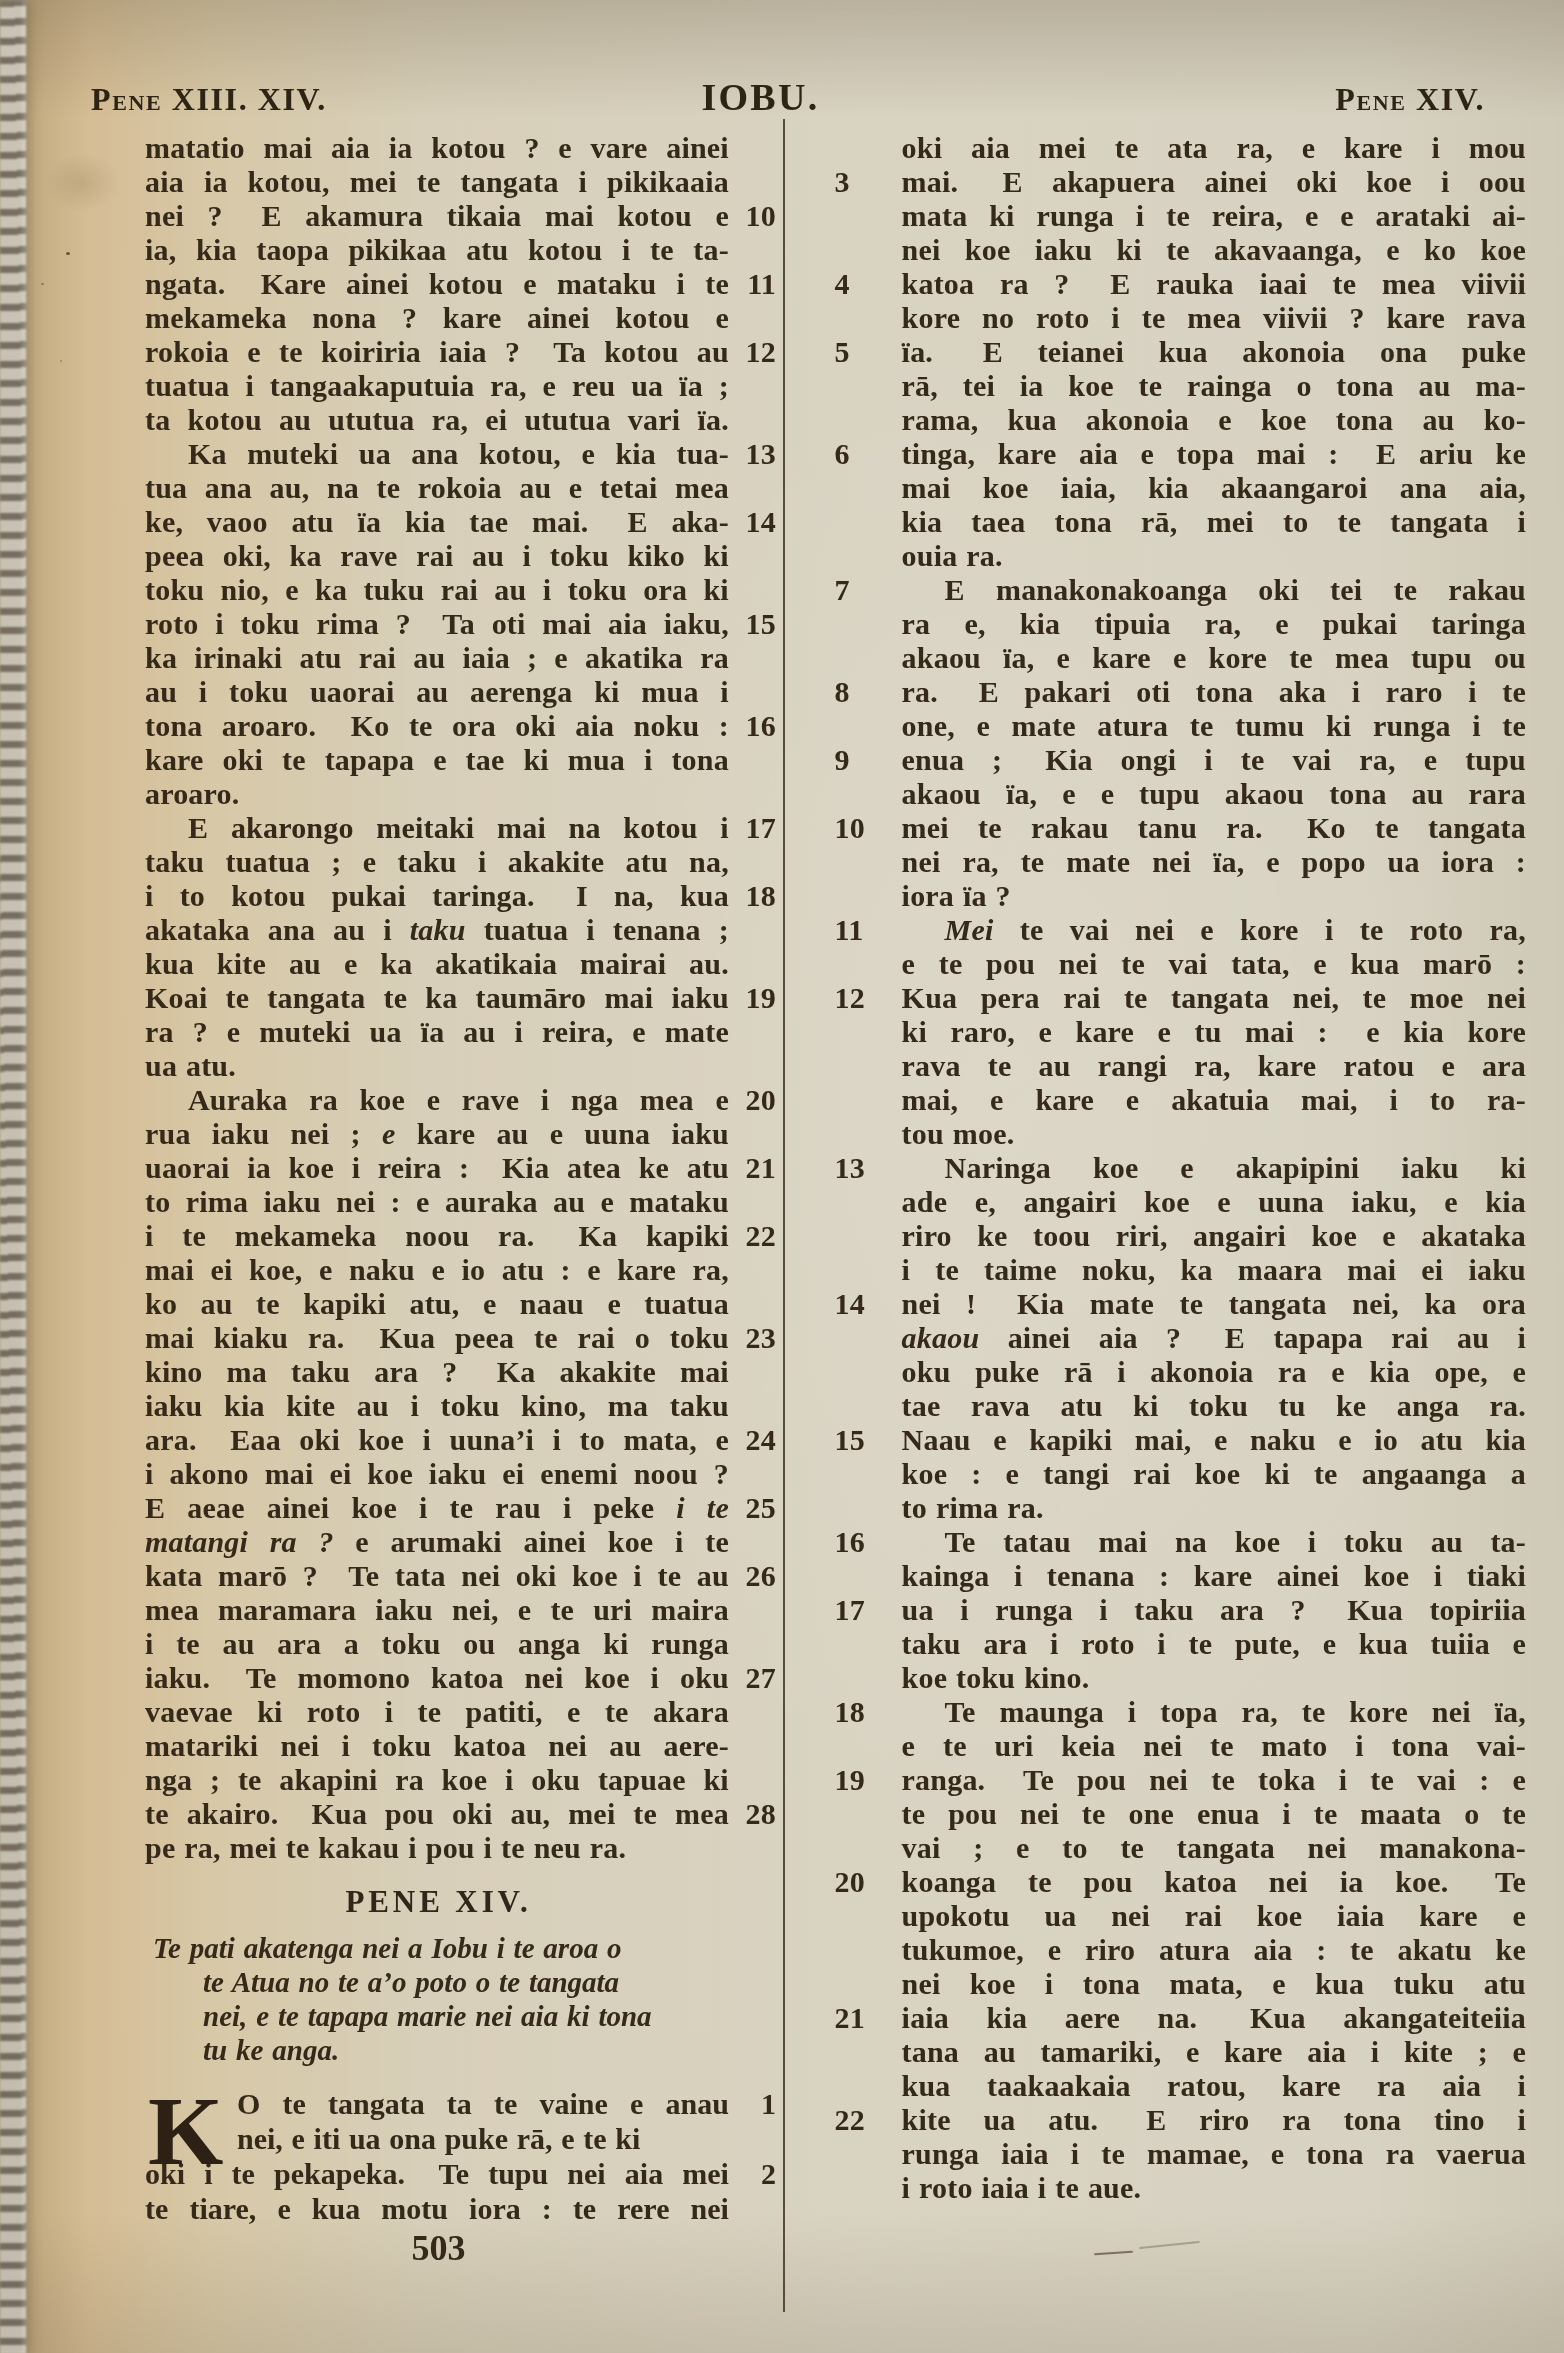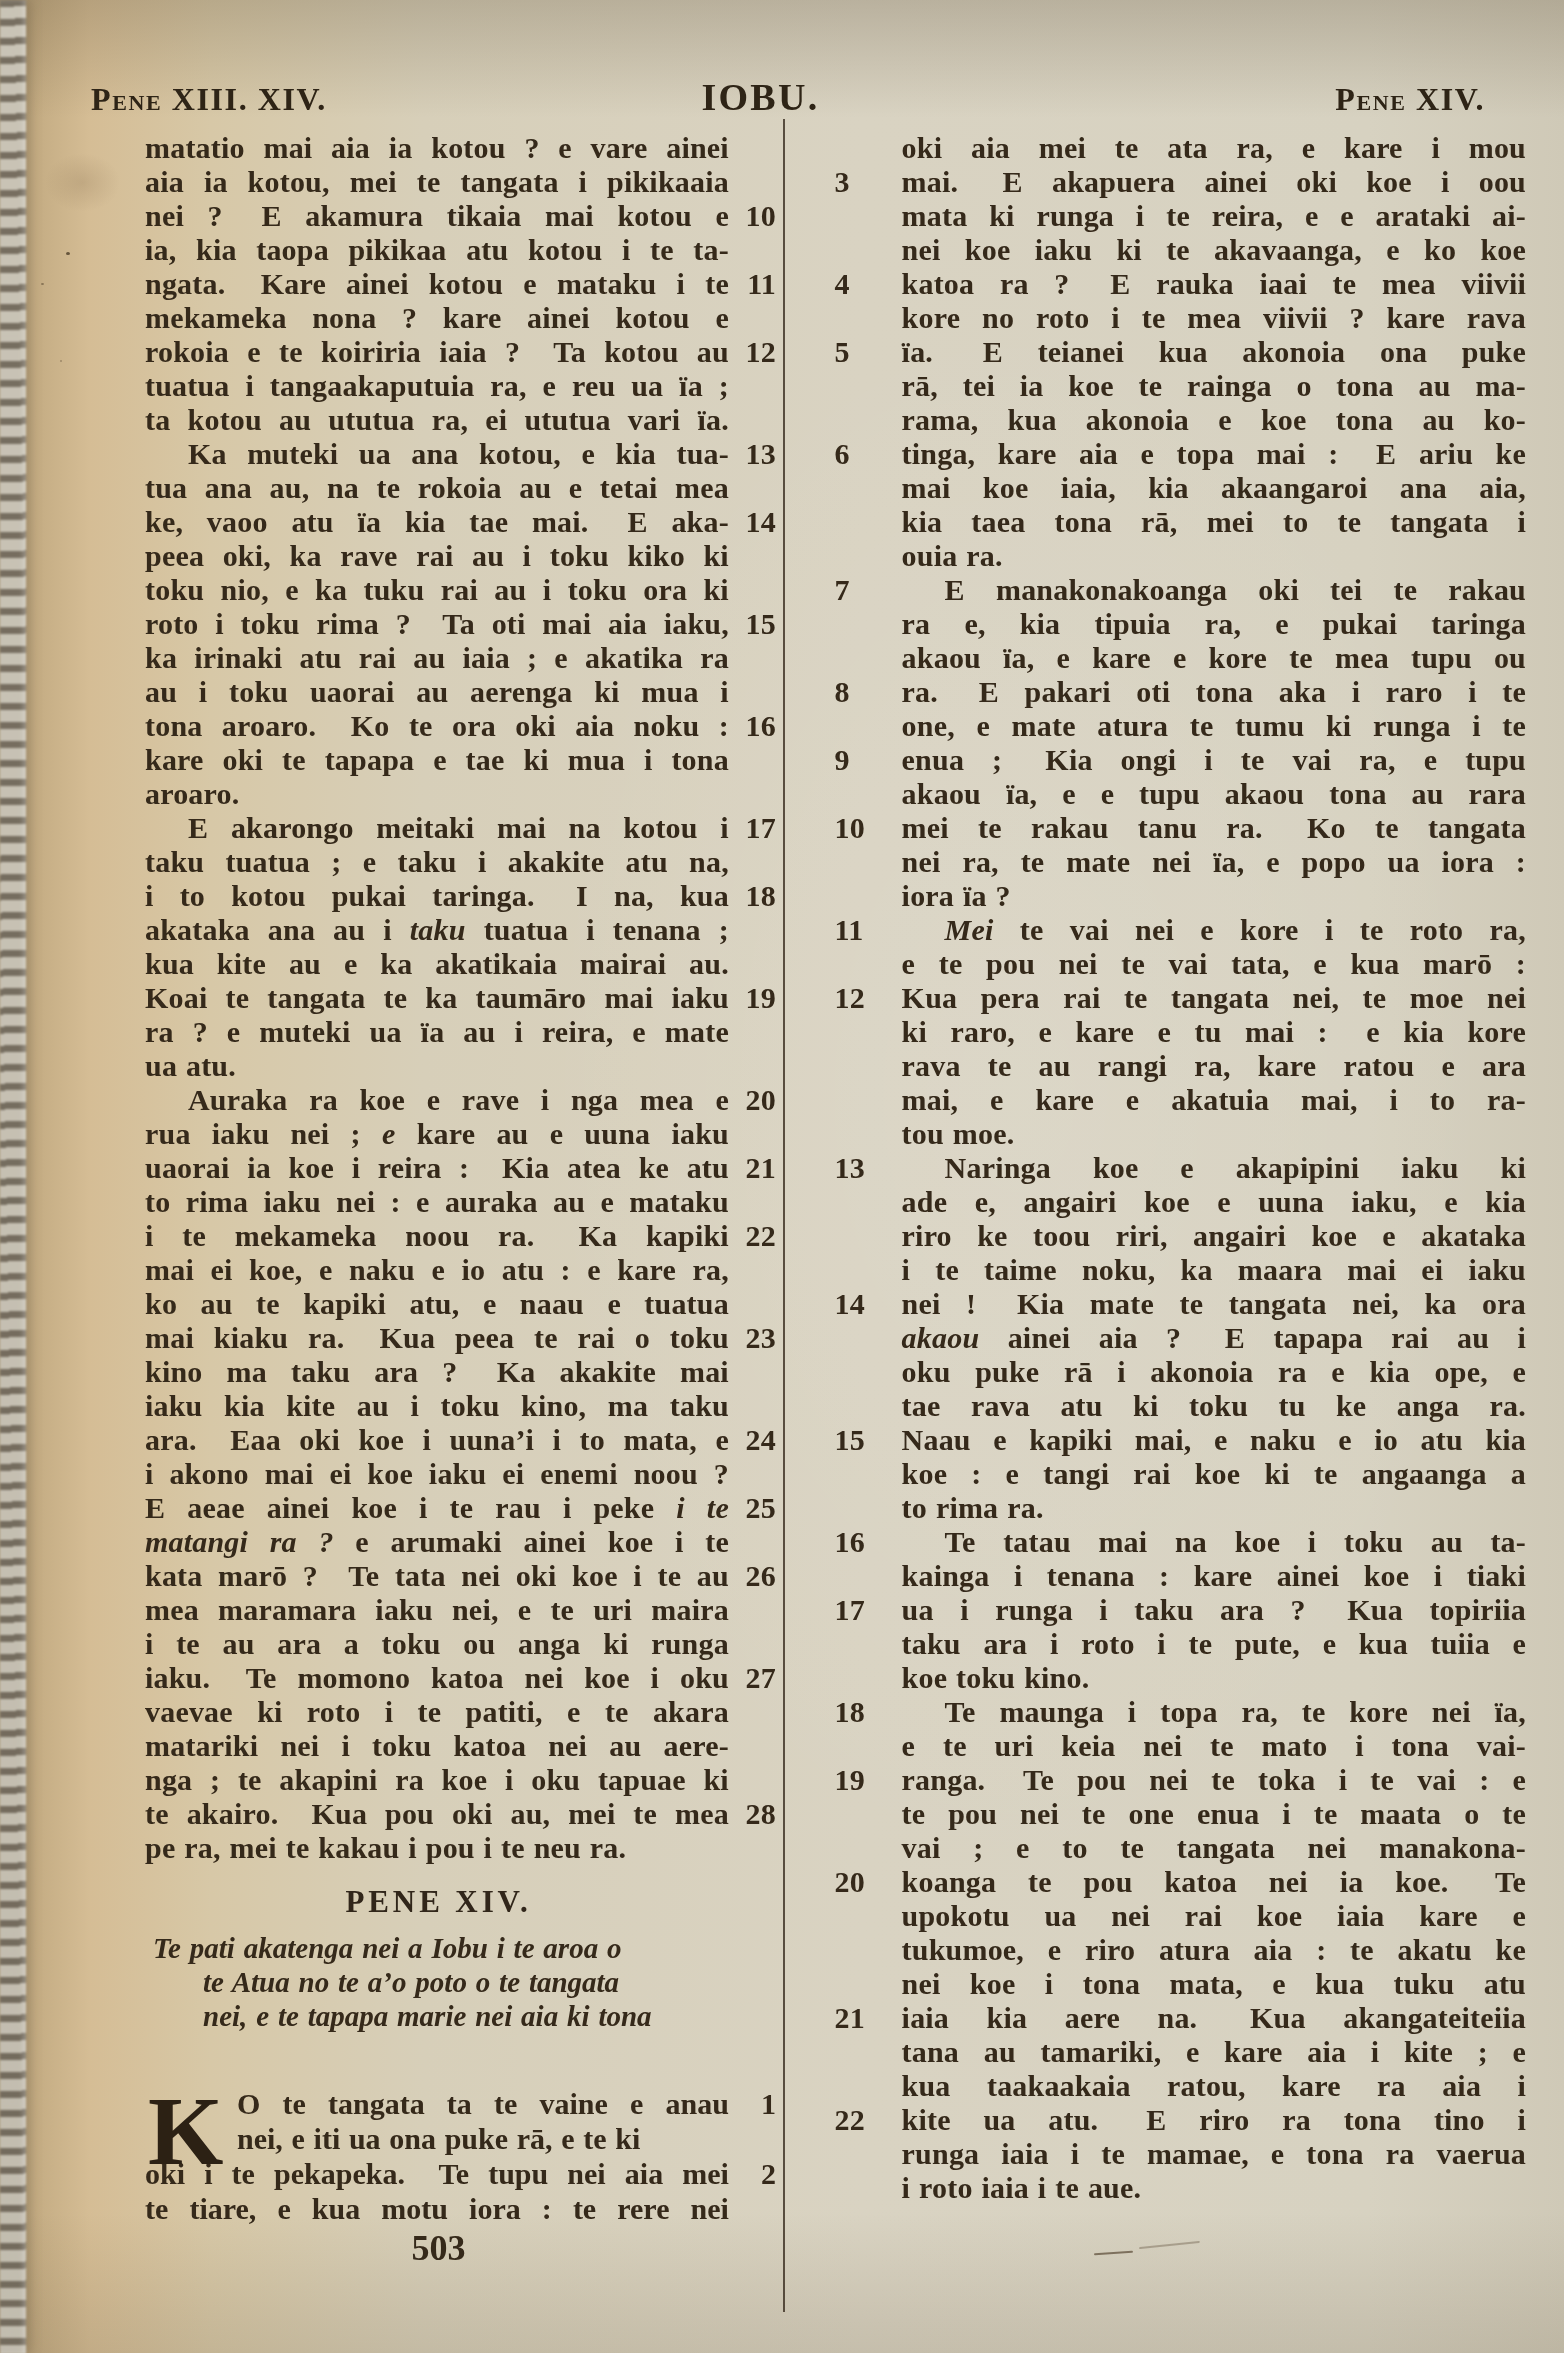--- a/index.html
+++ b/index.html
@@ -528,20 +528,21 @@
         <span class="vnum rcol"></span>
         <span class="txt end"><span>i roto iaia i te aue.</span></span>
       </div>
     </div>
 
   <div id="section-heading">PENE XIV.</div>
   <div id="intro">
       <div class="l first">Te pati akatenga nei a Iobu i te aroa o</div>
       <div class="l">te Atua no te a’o poto o te tangata</div>
       <div class="l">nei, e te tapapa marie nei aia ki tona</div>
+      <div class="l">tu ke anga.</div>
     </div>
 
   <div id="drop-block">
     <span class="dropcap">K</span>
   <div class="line">
         <span class="txt jt dropgap"><span>O te tangata ta te vaine e anau</span></span>
         <span class="vnum lcol">1</span>
       </div>
       <div class="line">
         <span class="txt end dropgap"><span>nei, e iti ua ona puke rā, e te ki</span></span>

